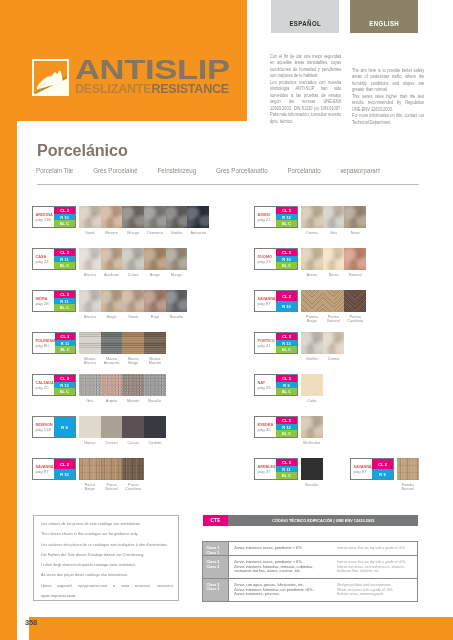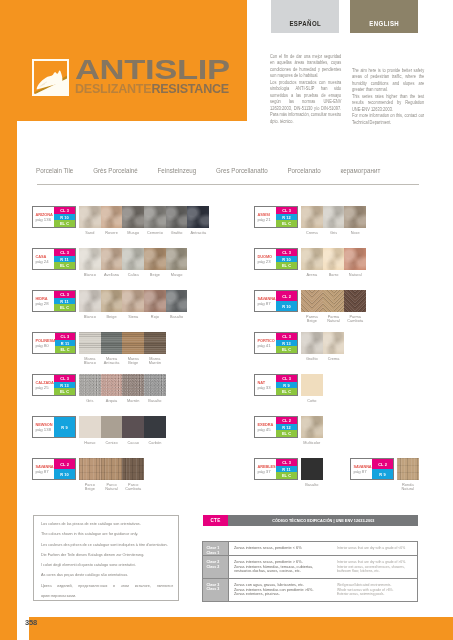--- a/index.html
+++ b/index.html
@@ -169,20 +169,23 @@
   <div class="intro es">
       <p>Con el fin de dar una mejor seguridad en aquellas áreas transitables, cuyas condiciones de humedad y pendientes son mayores de lo habitual.</p>
       <p>Los productos marcados con nuestra simbología ANTI-SLIP han sido sometidos a las pruebas de ensayo según las normas UNE-ENV 12633:2003, DIN-51130 y/o DIN-51097. Para más información, consultar nuestro dpto. técnico.</p>
     </div>
   <div class="intro en">
       <p>The aim here is to provide better safety areas of pedestrian traffic, where the humidity conditions and slopes are greater than normal.</p>
       <p>This series rates higher than the test results recommended by Regulation UNE-ENV 12633:2003.</p>
       <p>For more information on this, contact our Technical Department.</p>
     </div>
 
+  <div class="title-wrap">
+    <div class="title-main">Porcelánico</div>
+  </div>
   <div class="title-subs">
       <span>Porcelain Tile</span>
       <span>Grès Porcelainé</span>
       <span>Feinsteinzeug</span>
       <span>Gres Porcellanatto</span>
       <span>Porcelanato</span>
       <span>керамогранит</span>
     </div>
   <div class="title-rule"></div>
 

